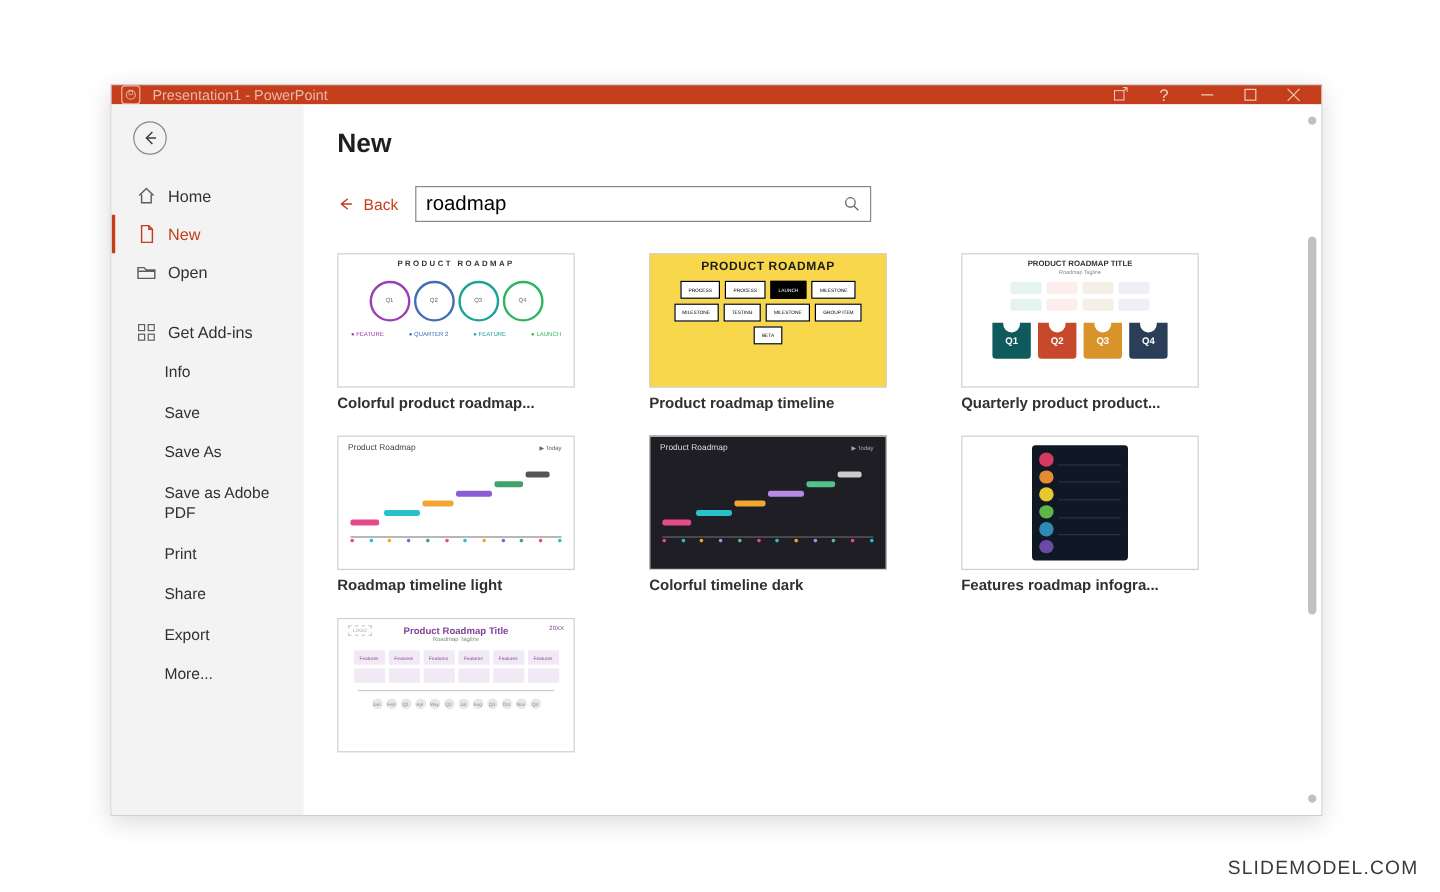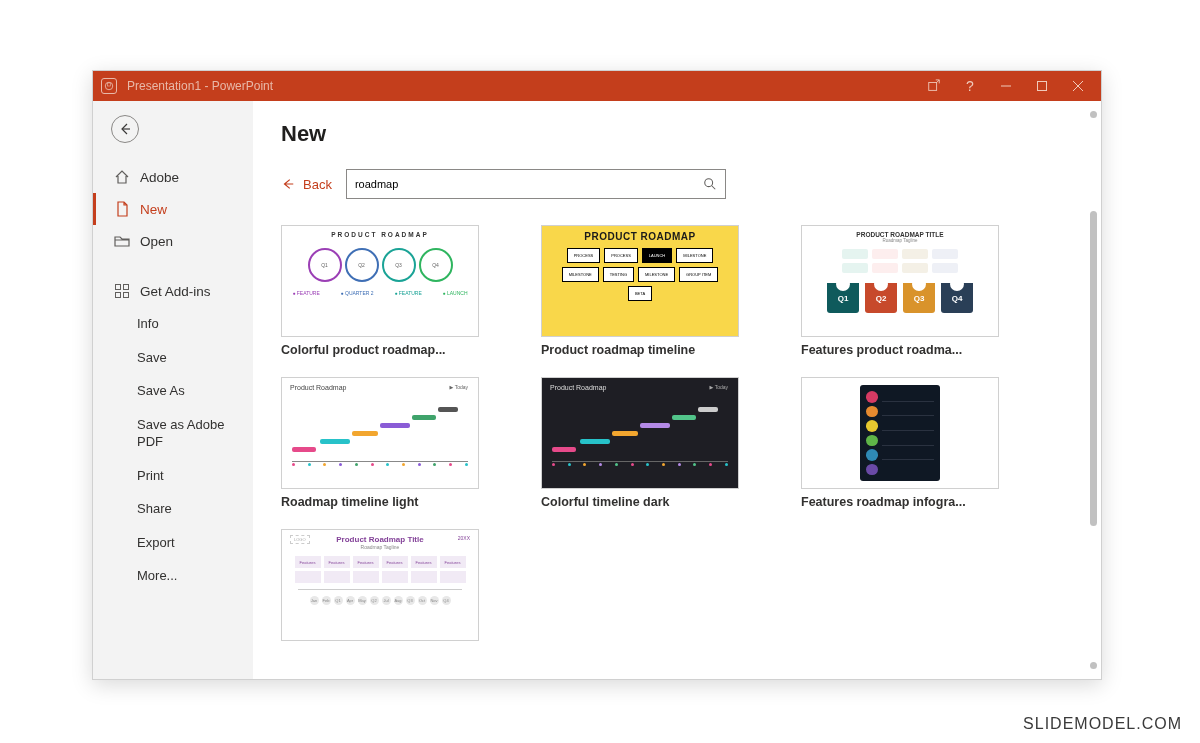--- a/index.html
+++ b/index.html
@@ -17,21 +17,21 @@
     left: 92px;
     width: 1010px;
     height: 610px;
     border: 1px solid #d0d0d0;
     box-shadow: 0 5px 20px rgba(0,0,0,0.15);
     background: #fff;
     display: flex;
     flex-direction: column;
   }
   .titlebar {
-    height: 30px;
+    height: 16px;
     background: #c43e1c;
     display: flex;
     align-items: center;
     padding: 0 8px;
     color: #e8b8a8;
     font-size: 12px;
     justify-content: space-between;
   }
   .title-left { display: flex; align-items: center; gap: 10px; }
   .app-icon {
@@ -107,21 +107,21 @@
     border: 1px solid #8a8886;
     display: flex;
     align-items: center;
     padding: 0 8px;
     background: #fff;
   }
   .search-box input {
     flex: 1;
     border: none;
     outline: none;
-    font-size: 11px;
+    font-size: 17px;
     font-family: inherit;
   }
   .search-icon { width: 14px; height: 14px; color: #605e5c; }
   .results {
     display: flex;
     flex-wrap: wrap;
     gap: 20px 26px;
     padding-right: 20px;
   }
   .template-card {
@@ -272,21 +272,21 @@
           </svg>
       </div>
 
       <div class="nav-top">
         <div class="nav-item">
           <span class="ico">
             <svg viewBox="0 0 16 16" width="16" height="16">
                 <path d="M2 8 L8 2 L14 8 M4 7 V14 H12 V7" fill="none" stroke="currentColor" stroke-width="1.2"></path>
               </svg>
           </span>
-          <span>Adobe</span>
+          <span>Home</span>
         </div>
         <div class="nav-item active">
           <span class="ico">
             <svg viewBox="0 0 16 16" width="16" height="16">
                 <path d="M4 1 H10 L13 4 V15 H4 Z M10 1 V4 H13" fill="none" stroke="currentColor" stroke-width="1.2"></path>
               </svg>
           </span>
           <span>New</span>
         </div>
         <div class="nav-item">
@@ -407,21 +407,21 @@
                   <span>Q2</span>
                 </div>
               <div class="q" style="background:#d9932b;">
                   <span>Q3</span>
                 </div>
               <div class="q" style="background:#2a3f57;">
                   <span>Q4</span>
                 </div>
             </div>
           </div>
-          <div class="card-label">Features product roadma...</div>
+          <div class="card-label">Quarterly product product...</div>
         </div>
 
         <div class="template-card">
           <div class="thumb th4">
             <div class="t4t">Product Roadmap</div>
             <div style="position:absolute; top:6px; right:10px; font-size:5px; color:#666;">▶ Today</div>
             <div class="bars">
               <div class="bar" style="background:#e64a8a; width:24px; top:50px; left:0;"></div>
               <div class="bar" style="background:#27c2c9; width:30px; top:42px; left:28px;"></div>
               <div class="bar" style="background:#f2a62f; width:26px; top:34px; left:60px;"></div>

